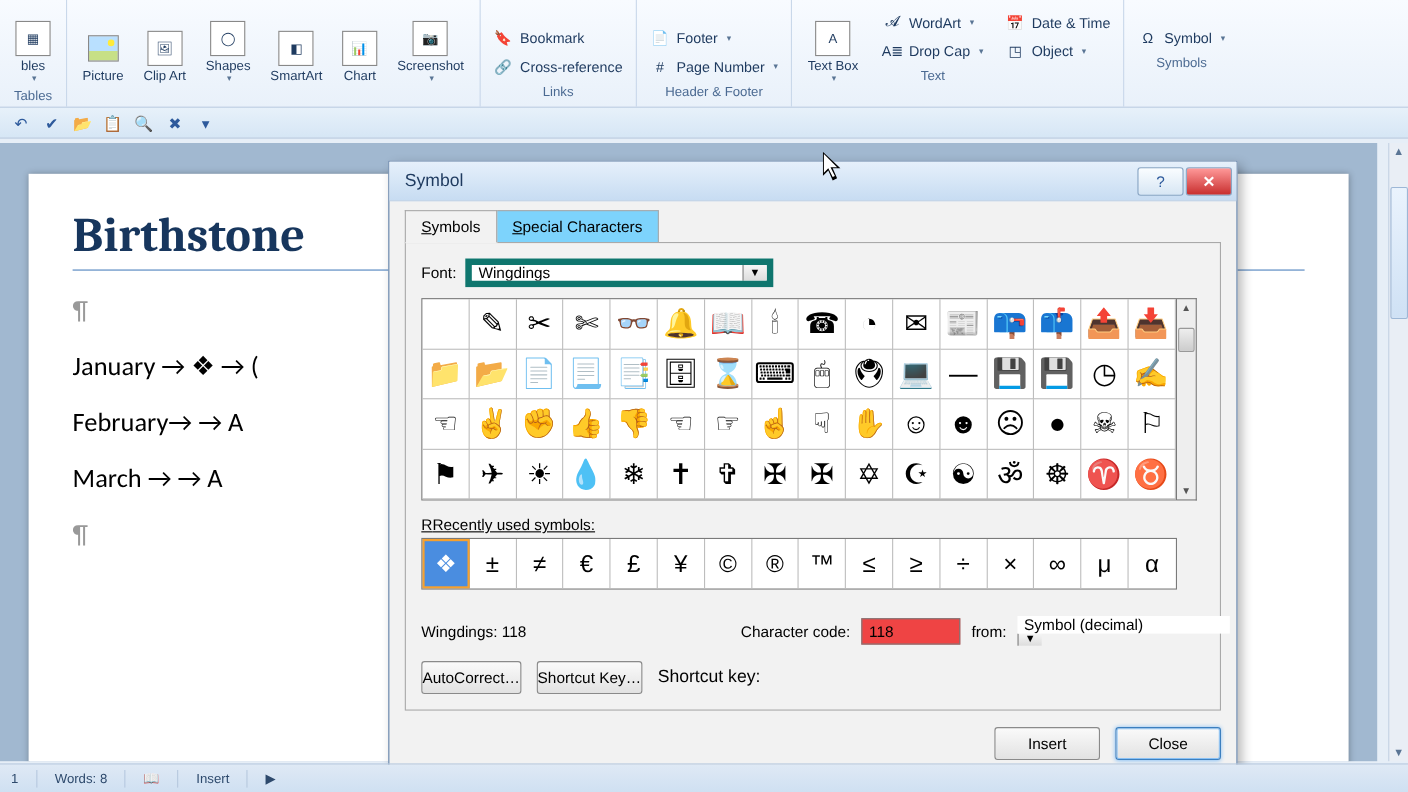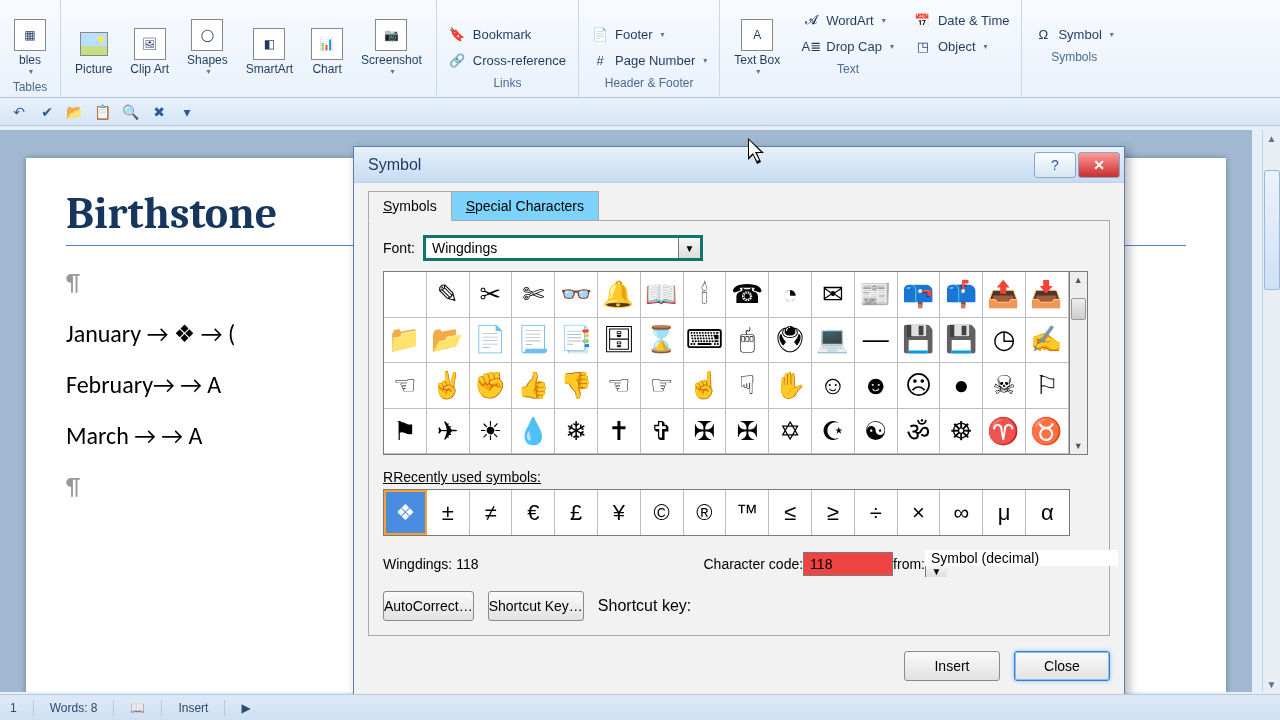--- a/index.html
+++ b/index.html
@@ -46,40 +46,40 @@
   .titlebar .tb-btn { width:42px; height:26px; margin-left:2px; display:flex; align-items:center; justify-content:center; border:1px solid #8aa6c4; border-radius:3px; font-size:14px; }
   .tb-help{ background:linear-gradient(#fafdff,#d7e6f4); color:#2e5a9c;}
   .tb-close{ background:linear-gradient(#f99,#c82e2e); color:#fff; font-weight:bold;}
   .tabs { display:flex; margin:8px 0 0 14px; }
   .tab { padding:6px 14px; font-size:14px; border:1px solid #a9a9a9; background:#7dd3fc; margin-right:-1px; position:relative; }
   .tab.active { background:#f2f2f2; border-bottom-color:#f2f2f2; z-index:2;}
   .tab .ul{text-decoration:underline;}
   .panel { border:1px solid #a9a9a9; margin:0 14px 14px 14px; padding:14px 14px 14px 14px; background:#f2f2f2; position:relative; top:-1px;}
   .fontrow{display:flex;align-items:center;gap:8px;margin-bottom:10px;}
   .fontrow label{font-size:14px;}
-  .fontrow .combo{display:flex;border:3px solid #0f766e;background:#fff;height:26px;width:280px;}
+  .fontrow .combo{display:flex;border:6px solid #0f766e;background:#fff;height:26px;width:280px;}
   .combo input{border:none;flex:1;padding:0 6px;font-size:14px;outline:none;}
   .combo .ddb{width:22px;border-left:1px solid #7a7a7a;background:linear-gradient(#f6f6f6,#ddd);display:flex;align-items:center;justify-content:center;font-size:10px;}
 
   .grid-wrap{display:flex;}
   .grid { border:1px solid #7a7a7a; background:#fff; }
   .grid-row{display:flex;}
   .cell{ width:42.8px; height:45.6px; border-right:1px solid #bdbdbd; border-bottom:1px solid #bdbdbd; display:flex; align-items:center; justify-content:center; font-size:26px; cursor:default;}
   .gridbar{width:18px;border:1px solid #7a7a7a;border-left:none;background:#eee;display:flex;flex-direction:column;}
   .gridbar .a{height:16px;display:flex;align-items:center;justify-content:center;font-size:9px;color:#555;}
   .gridbar .track{flex:1;position:relative;}
   .gridbar .thumb{position:absolute;top:10px;left:1px;right:1px;height:22px;background:linear-gradient(#eee,#ccc);border:1px solid #999;border-radius:2px;}
 
   .recent-label{font-size:14px;margin:14px 0 4px 0;text-decoration:underline;}
   .recent{display:flex;border:1px solid #7a7a7a;background:#fff;width:fit-content;}
   .rcell{width:42.8px;height:45px;border-right:1px solid #bdbdbd;display:flex;align-items:center;justify-content:center;font-size:22px;}
   .rcell:last-child{border-right:none;}
   .rcell.sel{background:#4a8de0;color:#fff;border:2px solid #f7a12e;}
 
-  .coderow{display:flex;align-items:center;margin-top:14px;font-size:14px;}
+  .coderow{display:flex;align-items:center;gap:10px;margin-top:24px;font-size:14px;}
   .coderow .grow{flex:1;}
   .txt{border:1px solid #7a7a7a;background:#ef4444;height:24px;padding:0 6px;font-size:14px;outline:none;}
   .btn{border:1px solid #8a8a8a;background:linear-gradient(#fafafa,#e2e2e2);padding:6px 0;font-size:14px;border-radius:3px;}
   .btnrow{display:flex;gap:14px;margin-top:14px;align-items:center;}
   .dlg-actions{display:flex;justify-content:flex-end;gap:14px;padding:0 14px 14px 0;}
   .dlg-actions .btn{min-width:96px;}
   .btn.focus{border:1px solid #3c7fbf;box-shadow:0 0 0 1px #89c1f5 inset, 0 0 4px #89c1f5;text-align:center;}
 
   .cursor{position:absolute;left:748px;top:138px;pointer-events:none;z-index:50;}
 </style>

